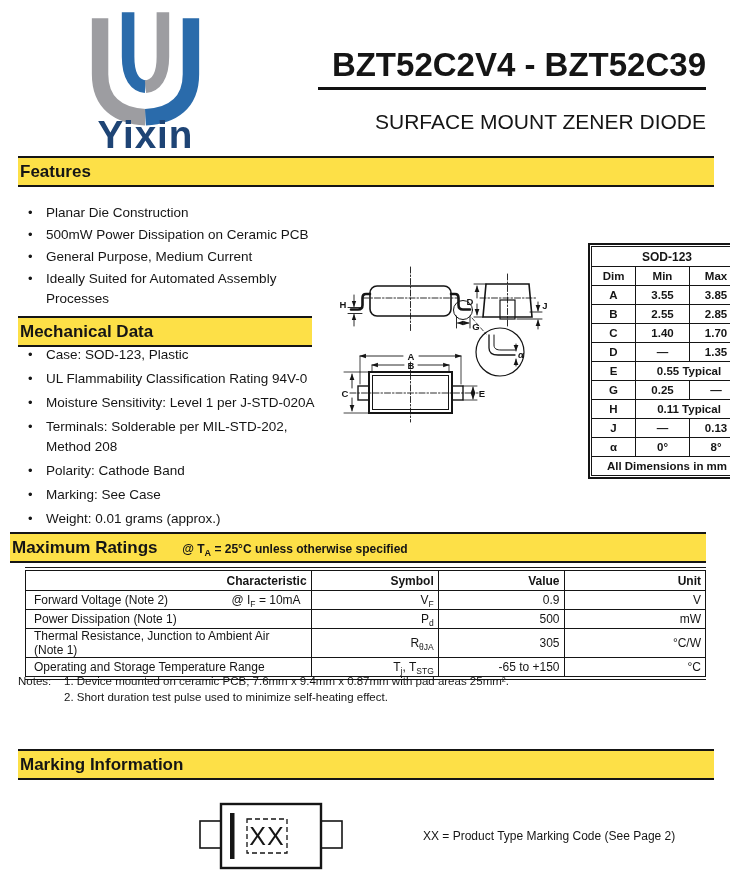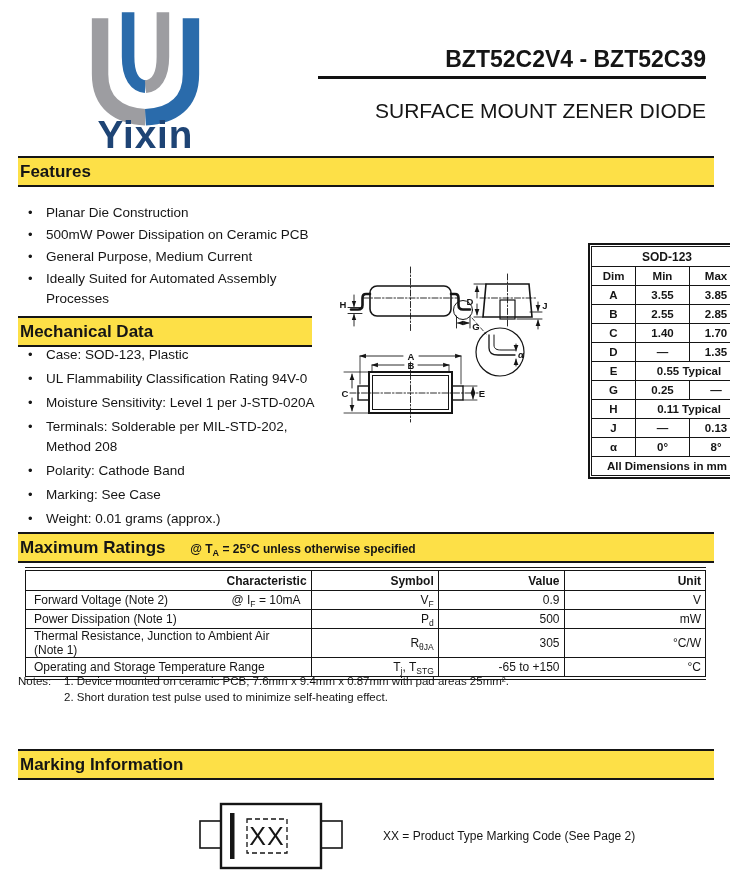--- a/index.html
+++ b/index.html
@@ -2,21 +2,21 @@
 <html><head>
 <meta charset="utf-8">
 <style>
   html,body{margin:0;padding:0;background:#fff;}
   #page{position:relative;width:730px;height:879px;background:#ffffff;
         font-family:"Liberation Sans","DejaVu Sans",sans-serif;color:#151515;overflow:hidden;}
   .abs{position:absolute;}
 
   
   .title-wrap{left:318px;top:46px;width:388px;text-align:right;}
-  .doc-title{font-size:23px;font-weight:bold;letter-spacing:0px;white-space:nowrap;}
+  .doc-title{font-size:33px;font-weight:bold;letter-spacing:0px;white-space:nowrap;}
   .title-rule{height:3px;background:#111;margin-top:3px;}
   .doc-subtitle{font-size:21px;font-weight:normal;margin-top:20px;}
 
   
   .sect-heading{border-top:2px solid #151515;border-bottom:2px solid #151515;
                 font-weight:bold;font-size:17px;padding:4px 0 3px 2px;background:#fde047;}
   .sect-heading .cond{font-weight:bold;font-size:12px;margin-left:20px;}
   .sect-heading sub{font-size:9px;}
 
   
@@ -40,21 +40,21 @@
   table.ratings th{height:19px;font-size:12px;}
   table.ratings td.char{text-align:left;padding:0;}
   .char-in{display:flex;justify-content:space-between;padding:0 10px 0 8px;}
   table.ratings sub, .sect-heading sub{vertical-align:sub;}
   table.ratings sub{font-size:8.5px;line-height:0;}
 
   
   .notes{display:flex;font-size:11.5px;line-height:16px;}
   .notes-label{width:46px;flex:0 0 46px;}
 
-  .caption{font-size:12px;}
+  .caption{font-size:12px;margin-left:40px;}
 
   svg text{font-family:"Liberation Sans","DejaVu Sans",sans-serif;}
 </style>
 </head>
 <body>
 
 <div id="page">
 
   <svg class="abs" style="left:73px;top:6px" width="145" height="150" viewBox="0 0 150 150">
     <path d="M28,10 V68 C28,98 47,111 75,112.5" fill="none" stroke-width="17" stroke="#9d9da1"></path>
@@ -270,21 +270,21 @@
           </tr>
         </tbody>
       <tfoot>
         <tr>
           <td colspan="3">All Dimensions in mm</td>
         </tr>
       </tfoot>
     </table>
   </div>
 
-  <div class="abs sect-heading" style="left:18px;top:532px;width:694px">
+  <div class="abs sect-heading" style="left:10px;top:532px;width:694px">
     <span>Maximum Ratings</span>
     <span class="cond"><span>@ T</span><sub>A</sub><span> = 25°C unless otherwise specified</span></span>
   </div>
   <div class="abs ratings-wrap" style="left:25px;top:567px;width:681px">
     <table class="ratings">
       <colgroup>
           <col style="width:42%">
           <col style="width:18.7%">
           <col style="width:18.5%">
           <col>

